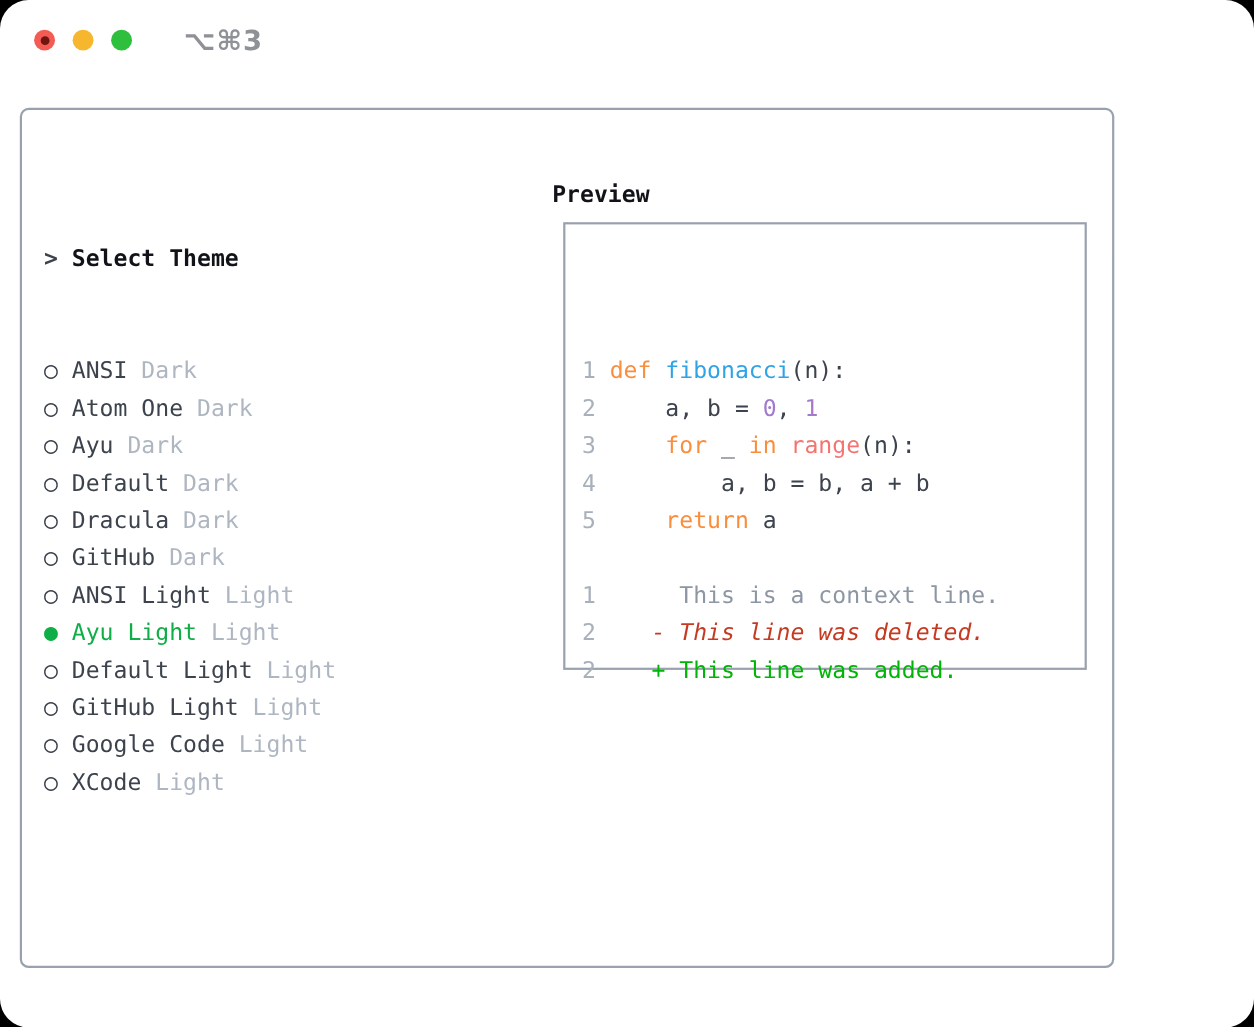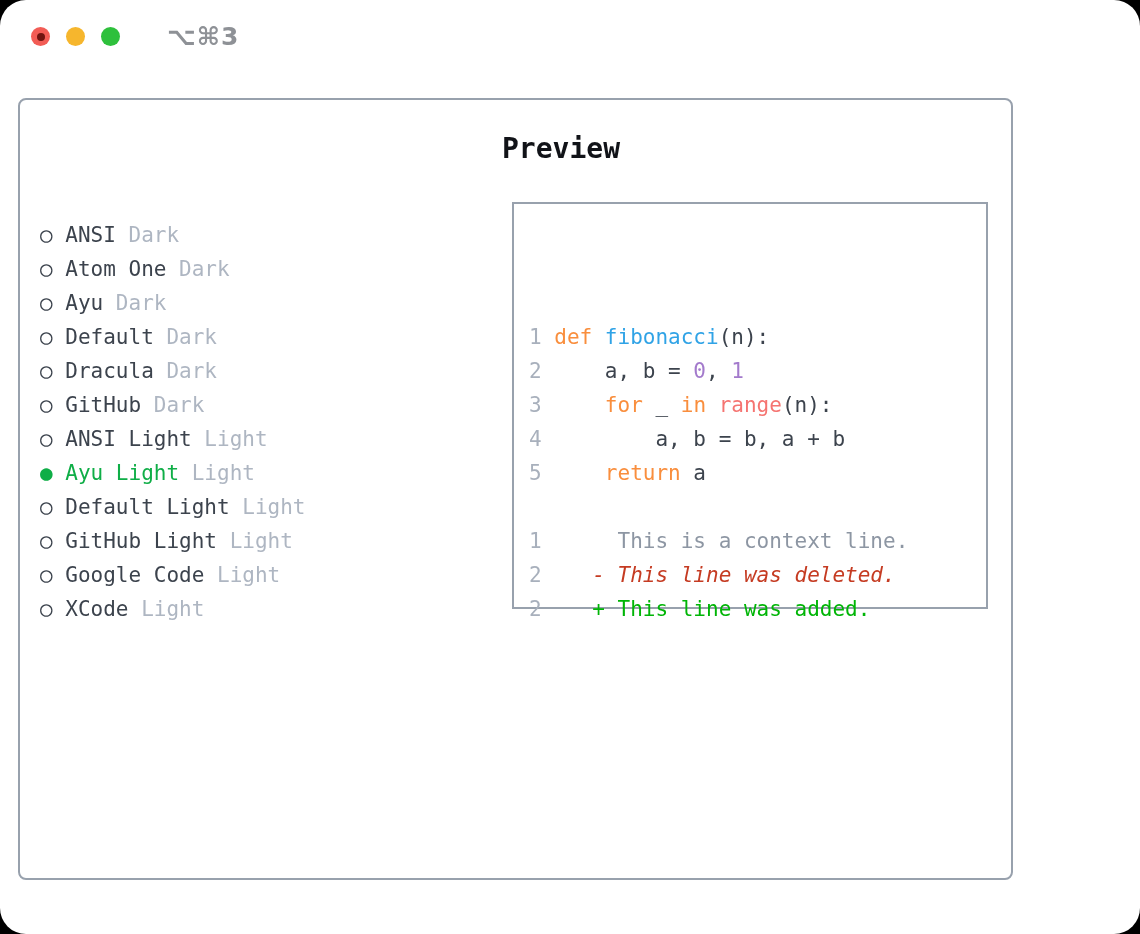--- a/index.html
+++ b/index.html
@@ -47,22 +47,22 @@
     position:absolute;left:20px;top:50px;
     font-size:21px;line-height:34px;white-space:pre;color:var(--item);
   }
   .row{height:34px;}
   .row .marker{display:inline-block;width:2ch;color:var(--item);}
   .row.header-row{color:var(--ink);font-weight:bold;}
   .row .tag{color:var(--muted);}
   .row.selected, .row.selected .marker{color:var(--green);}
   .row .indent{display:inline-block;width:2ch;}
   .preview-title{
-    position:absolute;left:482px;top:32px;height:34px;line-height:34px;
-    font-size:28px;font-weight:bold;color:var(--ink);
+    position:absolute;left:482px;top:60px;height:34px;line-height:34px;
+    font-size:21px;font-weight:bold;color:var(--ink);
   }
   .preview-box{
     position:absolute;left:492px;top:102px;width:476px;height:407px;
     border:2px solid var(--border);background:#fff;
     padding:48px 10px 0 15px;
     font-size:21px;line-height:34px;white-space:pre;
   }
   .cl{height:34px;}
   .cl .ln{display:inline-block;width:2ch;color:var(--ln);}
   .seg-plain{color:var(--item);}
@@ -84,20 +84,21 @@
       <div class="light red"></div>
       <div class="light yellow"></div>
       <div class="light green"></div>
     </div>
     <div class="shortcut">⌥⌘3</div>
   </div>
 
   <div class="panel">
 
     <div class="left-col">
+      <div class="row header-row"><span class="marker"><span>&gt;</span> </span><span>Select Theme</span></div>
       <div id="theme-list"><div class="row"><span class="marker">○ </span><span>ANSI</span><span class="tag"> Dark</span></div><div class="row"><span class="marker">○ </span><span>Atom One</span><span class="tag"> Dark</span></div><div class="row"><span class="marker">○ </span><span>Ayu</span><span class="tag"> Dark</span></div><div class="row"><span class="marker">○ </span><span>Default</span><span class="tag"> Dark</span></div><div class="row"><span class="marker">○ </span><span>Dracula</span><span class="tag"> Dark</span></div><div class="row"><span class="marker">○ </span><span>GitHub</span><span class="tag"> Dark</span></div><div class="row"><span class="marker">○ </span><span>ANSI Light</span><span class="tag"> Light</span></div><div class="row selected"><span class="marker">● </span><span>Ayu Light</span><span class="tag"> Light</span></div><div class="row"><span class="marker">○ </span><span>Default Light</span><span class="tag"> Light</span></div><div class="row"><span class="marker">○ </span><span>GitHub Light</span><span class="tag"> Light</span></div><div class="row"><span class="marker">○ </span><span>Google Code</span><span class="tag"> Light</span></div><div class="row"><span class="marker">○ </span><span>XCode</span><span class="tag"> Light</span></div></div>
       <div class="row"></div>
       
       
       
     </div>
 
     <div class="preview-title">Preview</div>
 
     <div class="preview-box">

